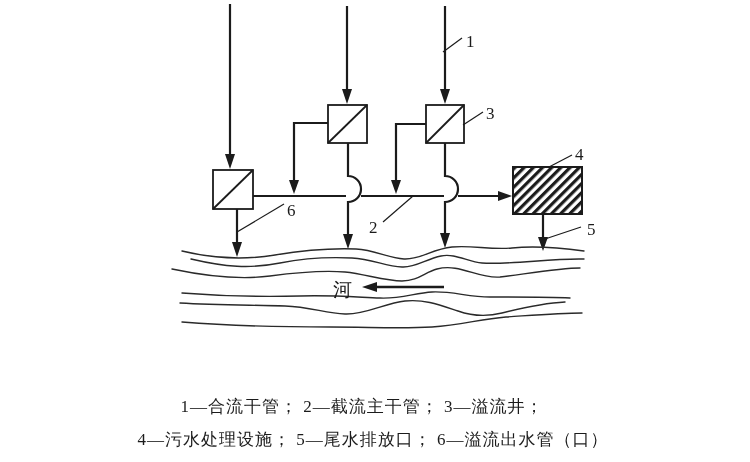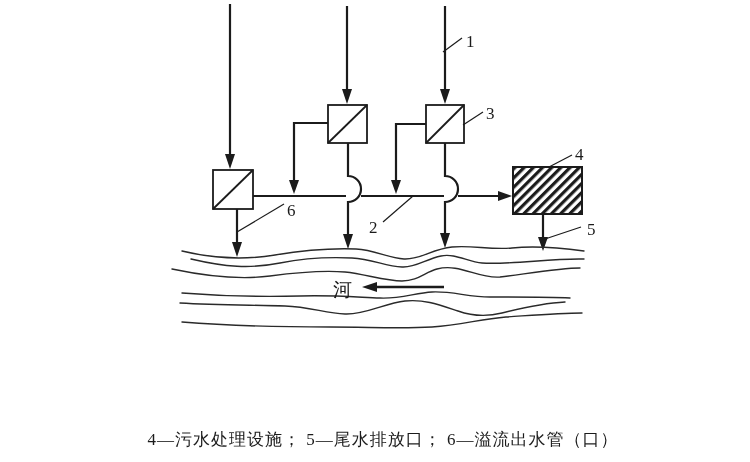--- a/index.html
+++ b/index.html
@@ -20,21 +20,21 @@
   }
   #caption-title{
     top:363px;left:395px;
     font-size:18px;font-weight:bold;letter-spacing:1px;
   }
   #legend-line-1{
     top:395px;left:362px;
     font-size:17px;letter-spacing:1px;
   }
   #legend-line-2{
-    top:428px;left:383px;
+    top:428px;left:373px;
     font-size:17px;letter-spacing:1px;
   }
   .num-label{
     font-family:"Liberation Serif","DejaVu Serif",serif;
     font-size:17px;
     fill:#1b1b1b;
   }
   .river-label{
     font-family:"Liberation Serif","DejaVu Serif",serif;
     font-size:19px;
@@ -130,14 +130,15 @@
     <g>
       <text class="num-label" x="466" y="47">1</text>
       <text class="num-label" x="369" y="233">2</text>
       <text class="num-label" x="486" y="119">3</text>
       <text class="num-label" x="575" y="160">4</text>
       <text class="num-label" x="587" y="235">5</text>
       <text class="num-label" x="287" y="216">6</text>
     </g>
   </svg>
 
+  <div id="legend-line-1" class="caption-line">1—合流干管； 2—截流主干管； 3—溢流井；</div>
   <div id="legend-line-2" class="caption-line">4—污水处理设施； 5—尾水排放口； 6—溢流出水管（口）</div>
 </div>
 
 </body></html>

